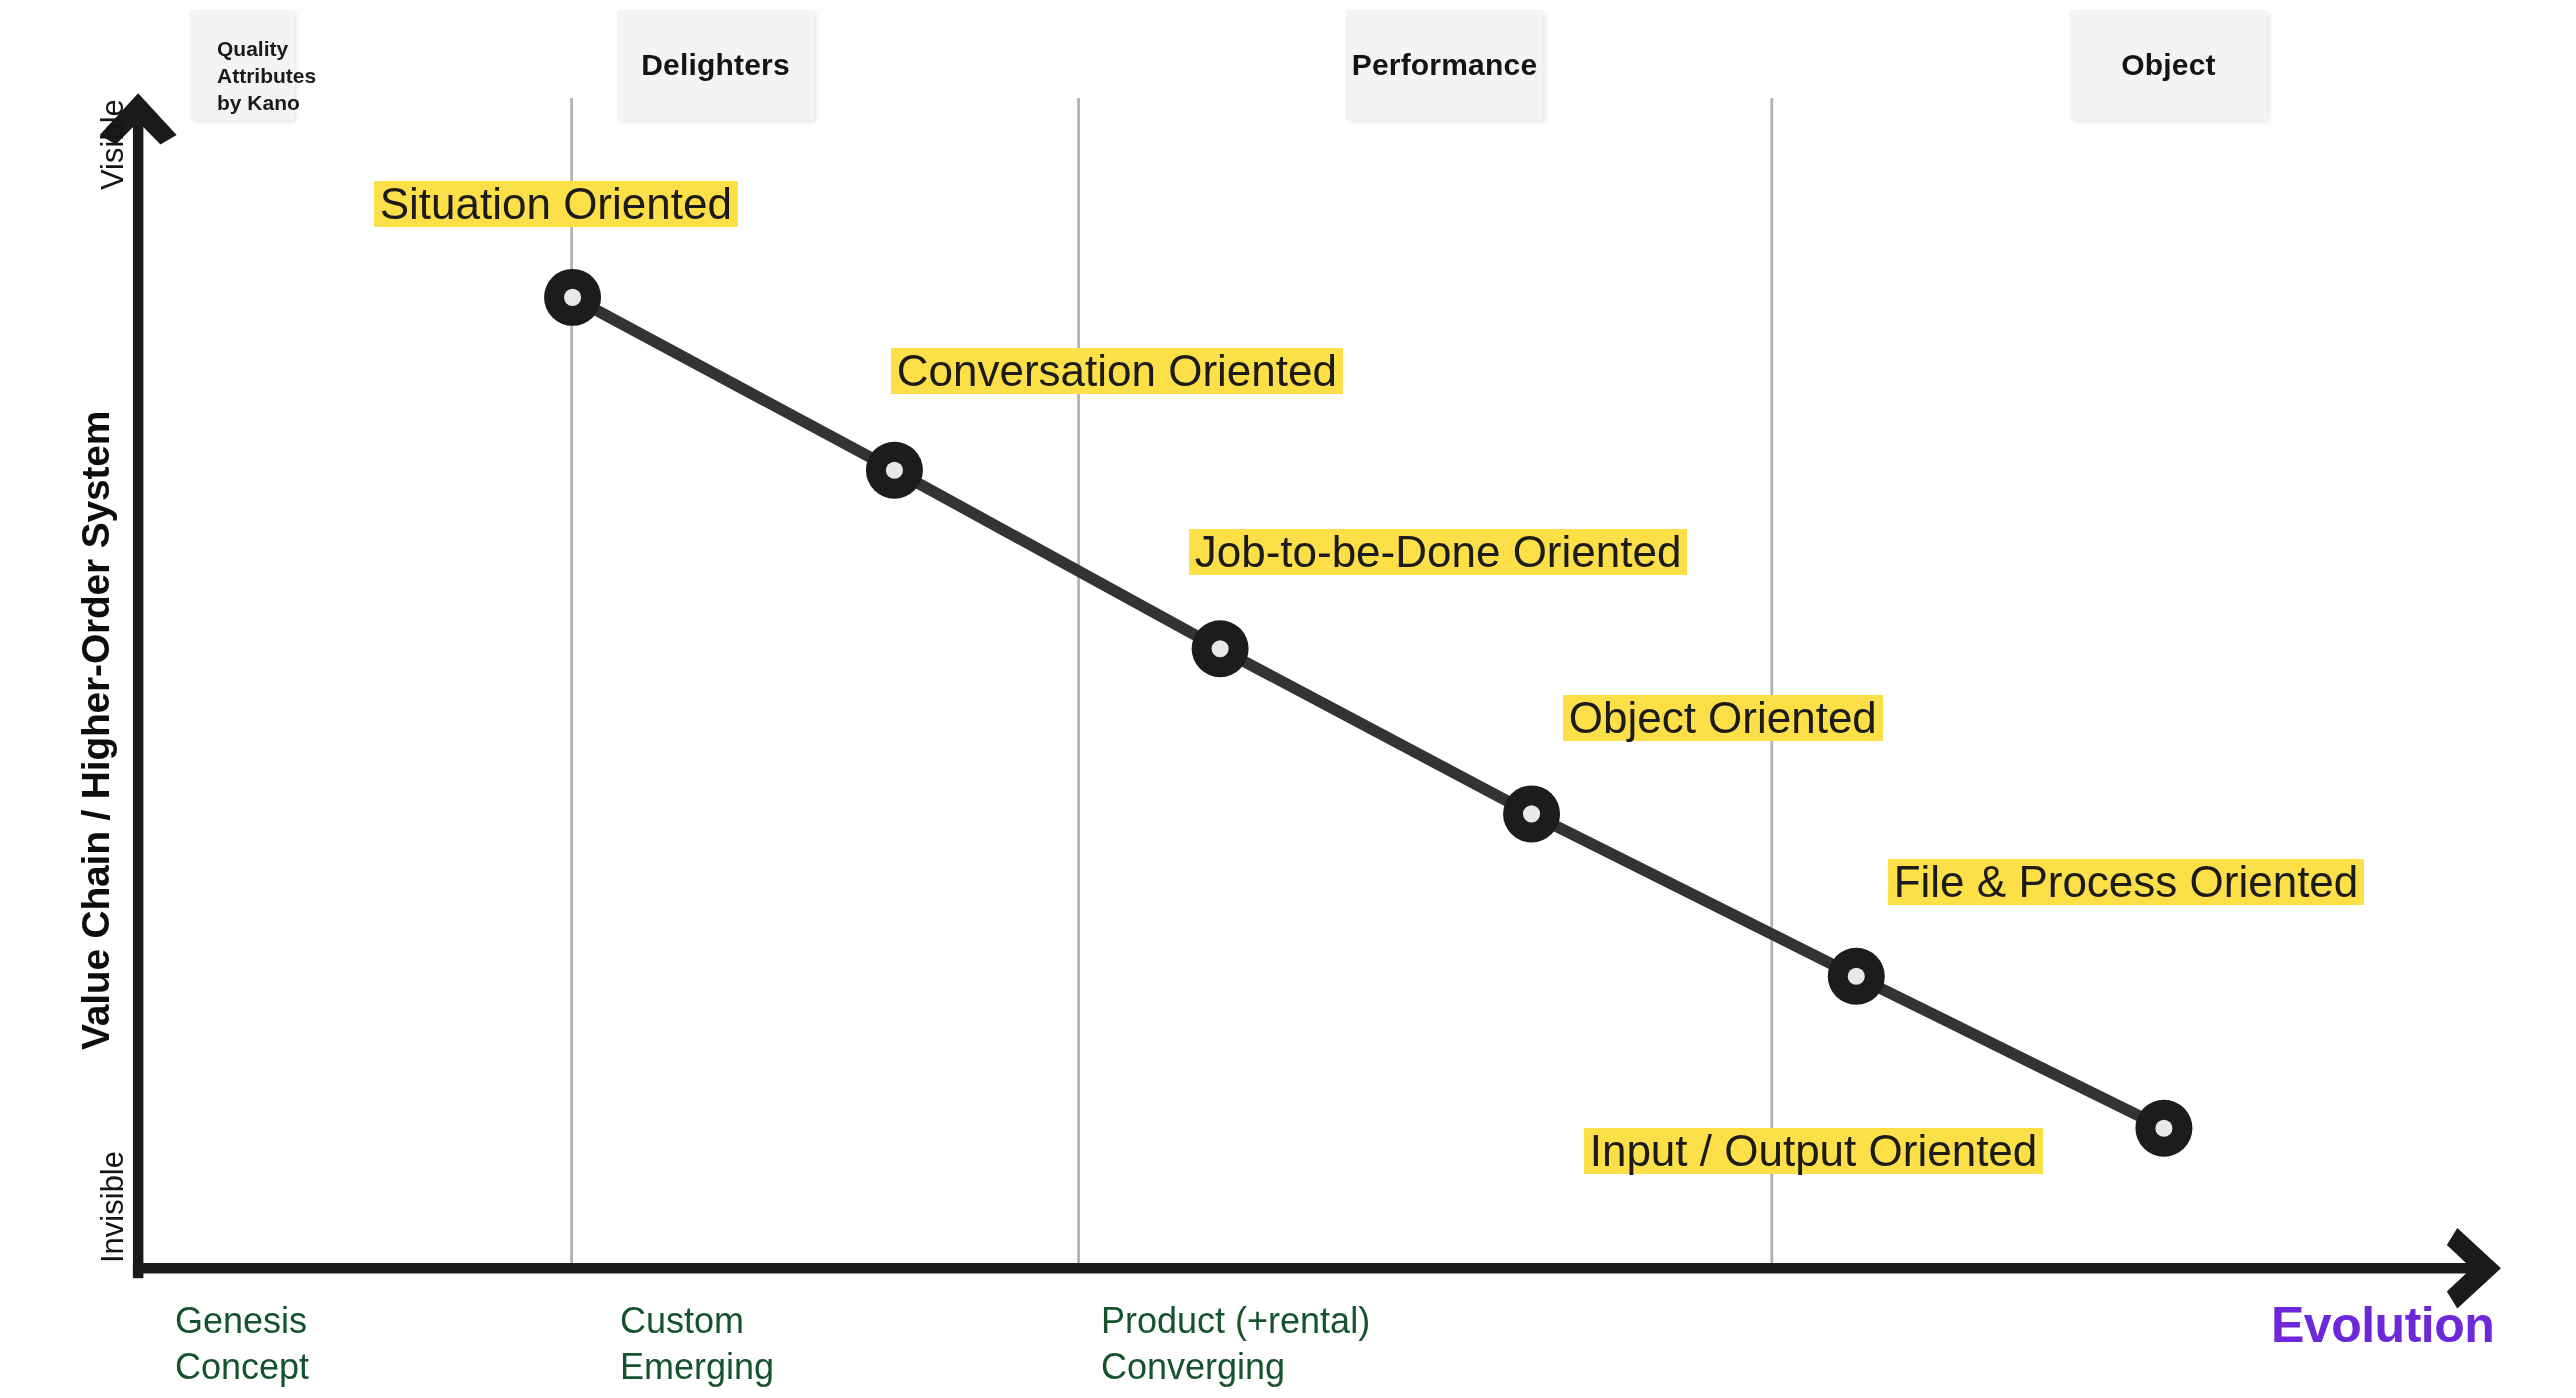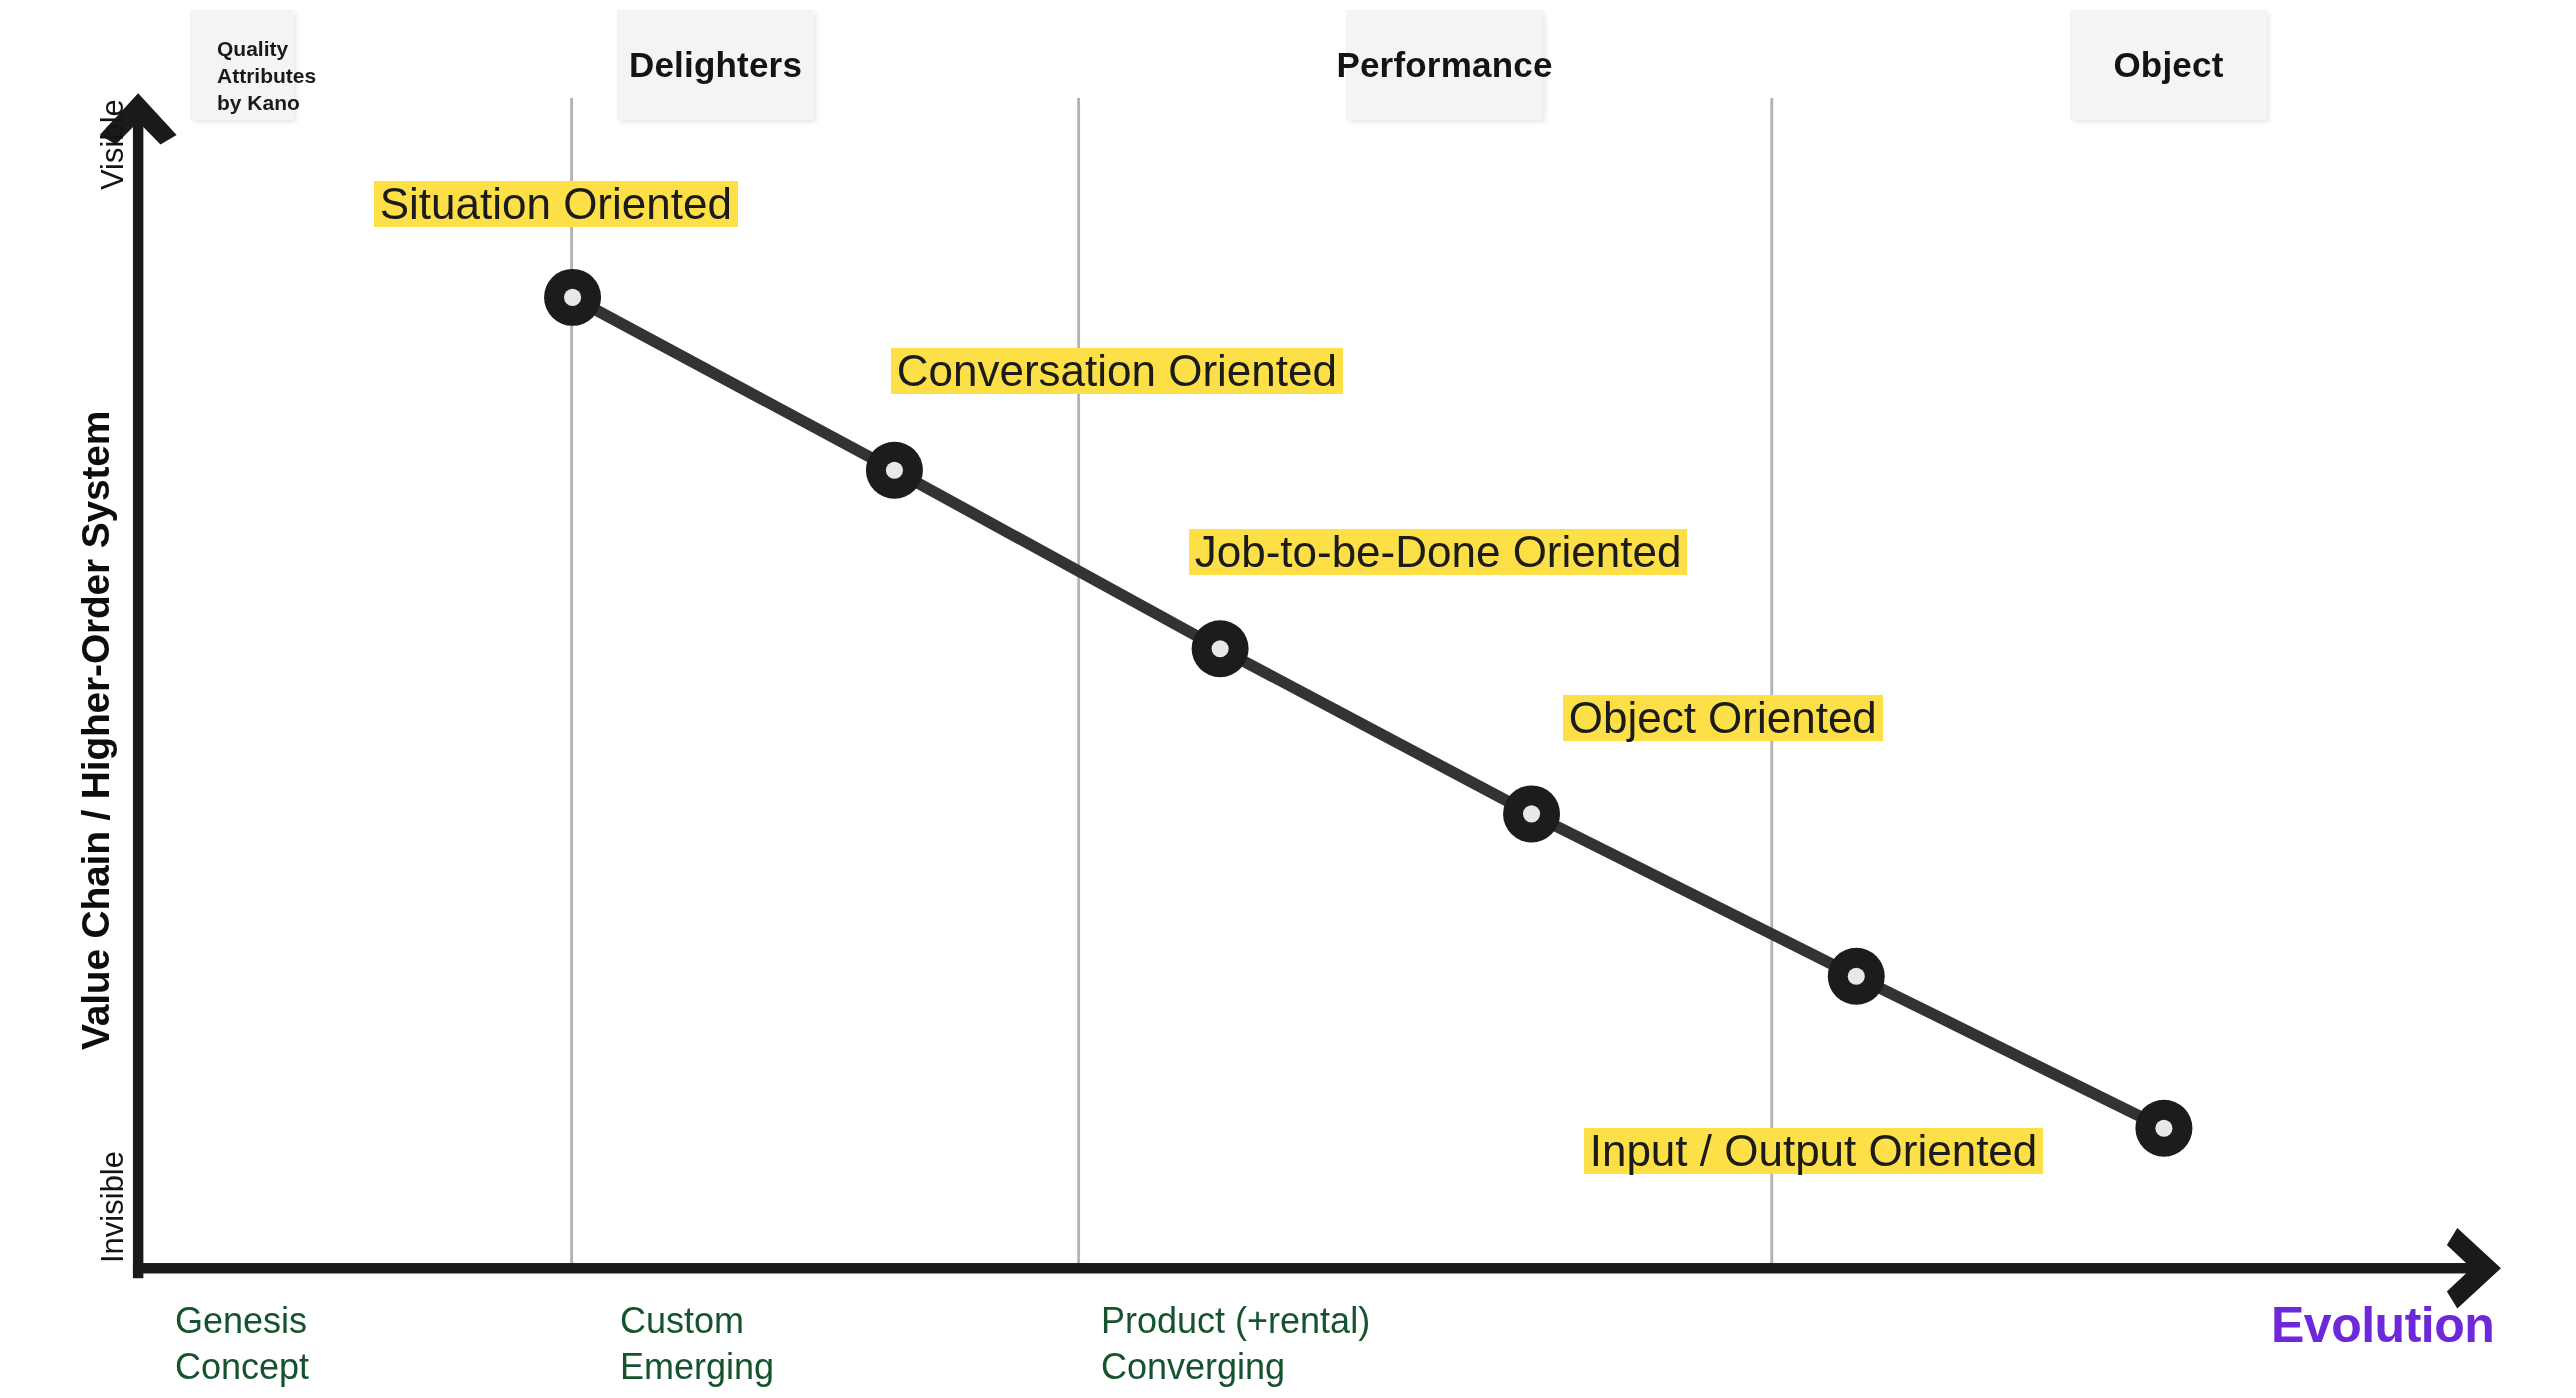--- a/index.html
+++ b/index.html
@@ -45,21 +45,21 @@
     position: absolute;
     background: #f3f4f5;
     box-shadow: 2.8px 2.8px 4.7px rgba(0,0,0,0.10);
     display: flex;
     align-items: center;
     justify-content: center;
     box-sizing: border-box;
   }
   .stage-box span {
     font-weight: bold;
-    font-size: 35px;
+    font-size: 30px;
     color: #141414;
     letter-spacing: 0.2px;
   }
   .node-label {
     position: absolute;
     font-size: 44px;
     color: #1b1b1b;
     white-space: nowrap;
     background: #fde047;
     padding: 0 5.7px;
@@ -165,20 +165,21 @@
     <span>Performance</span>
   </div>
   <div class="stage-box" style="left:2070px; top:9.5px; width:197px; height:110px;">
     <span>Object</span>
   </div>
 
   <div class="node-label" style="left:374px; top:181px;">Situation Oriented</div>
   <div class="node-label" style="left:891px; top:348px;">Conversation Oriented</div>
   <div class="node-label" style="left:1189px; top:529px;">Job-to-be-Done Oriented</div>
   <div class="node-label" style="left:1563px; top:695px;">Object Oriented</div>
+  <div class="node-label" style="left:1888px; top:859px;">File &amp; Process Oriented</div>
   <div class="node-label" style="left:1584px; top:1128px;">Input / Output Oriented</div>
 
   <div class="x-tick" style="left:175px; top:1298px;">Genesis
 Concept</div>
   <div class="x-tick" style="left:620px; top:1298px;">Custom
 Emerging</div>
   <div class="x-tick" style="left:1101px; top:1298px;">Product (+rental)
 Converging</div>
 
   <div class="y-tick" style="left:95px; top:190px;">Visible</div>

